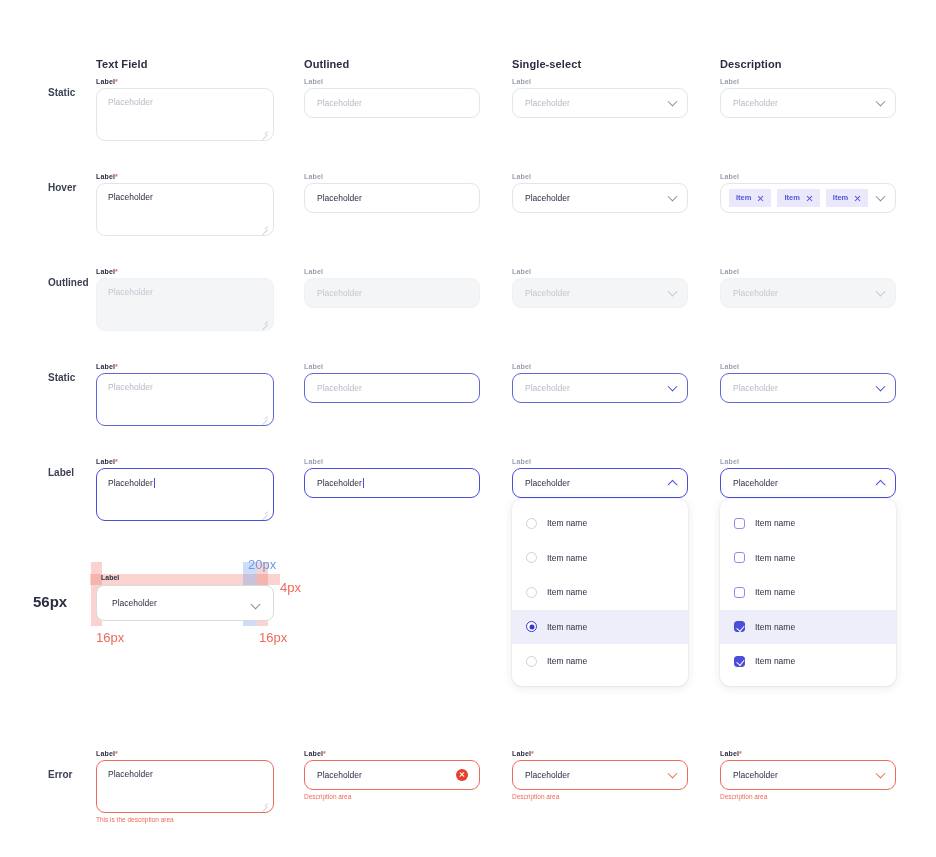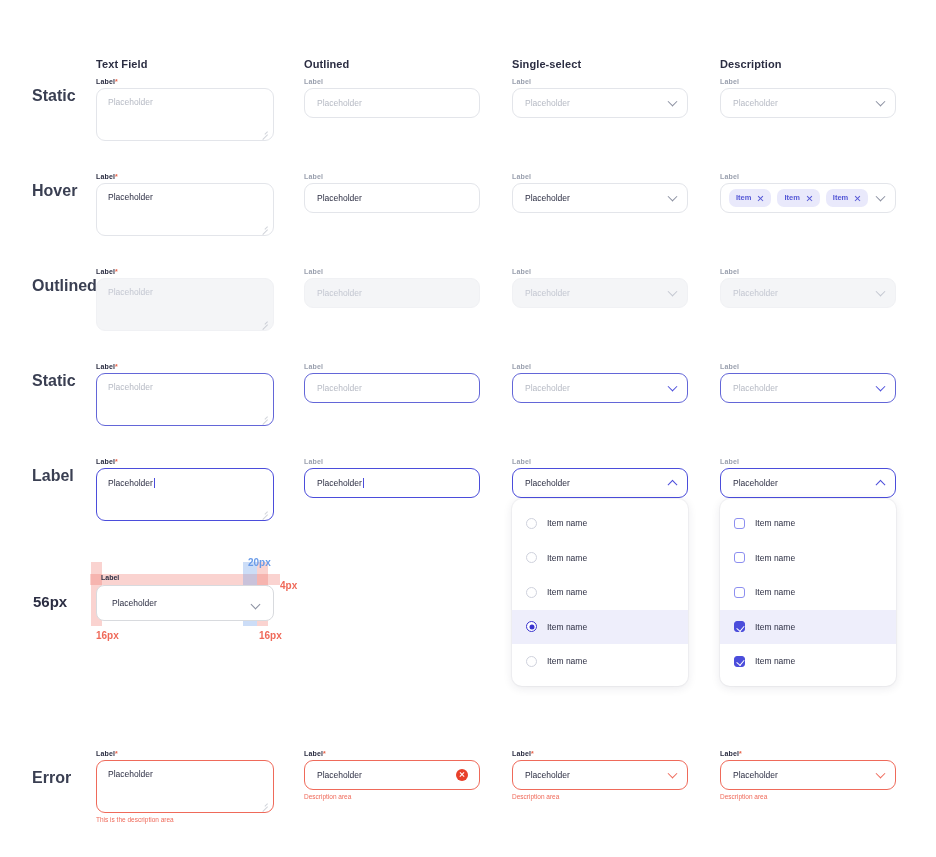--- a/index.html
+++ b/index.html
@@ -25,22 +25,22 @@
     top: 26px;
     font-size: 11px;
     font-weight: 700;
     letter-spacing: .1px;
     color: #2b2d42;
     margin-top: 32px;
   }
 
   .rowlabel {
     position: absolute;
-    left: 32px;
-    font-size: 16px;
+    left: 48px;
+    font-size: 10px;
     font-weight: 700;
     color: #3a3f52;
     white-space: nowrap;
   }
 
   .cell { position: absolute; }
 
   
   .flabel {
     font-size: 7px;
@@ -118,21 +118,21 @@
   .chev.ind { border-color: #4b4ddb; }
   .chev.red { border-color: #ef6a5a; }
   .chev.dis { border-color: #c3c7d1; }
 
   
   .chips { display: flex; align-items: center; gap: 6px; padding-left: 8px; }
   .chip {
     display: flex; align-items: center; gap: 6px;
     background: #e9e9fb;
     color: #5457d6;
-    border-radius: 7px;
+    border-radius: 1px;
     font-size: 7.5px;
     font-weight: 700;
     padding: 5px 7px;
     line-height: 1;
   }
   .chip .x {
     position: relative; width: 7px; height: 7px; display: inline-block;
   }
   .chip .x:before, .chip .x:after {
     content: ""; position: absolute; left: 0; top: 3px;
@@ -236,21 +236,21 @@
   .bar-v-blue {
     position: absolute; background: rgba(120,165,235,.38);
     width: 14px; top: 562px; height: 64px;
   }
   .bar-h-pink {
     position: absolute; background: rgba(240,110,100,.30);
     left: 90px; width: 190px; top: 574px; height: 11px;
   }
   .m {
     position: absolute;
-    font-size: 10px; font-weight: 700;
+    font-size: 13px; font-weight: 400;
     line-height: 1;
   }
   .m.red  { color: #ef6a5a; }
   .m.blue { color: #6a9be8; }
 </style>
 </head>
 <body>
 
 <div class="colhead col-1">Text Field</div>
 <div class="colhead col-2">Outlined</div>

